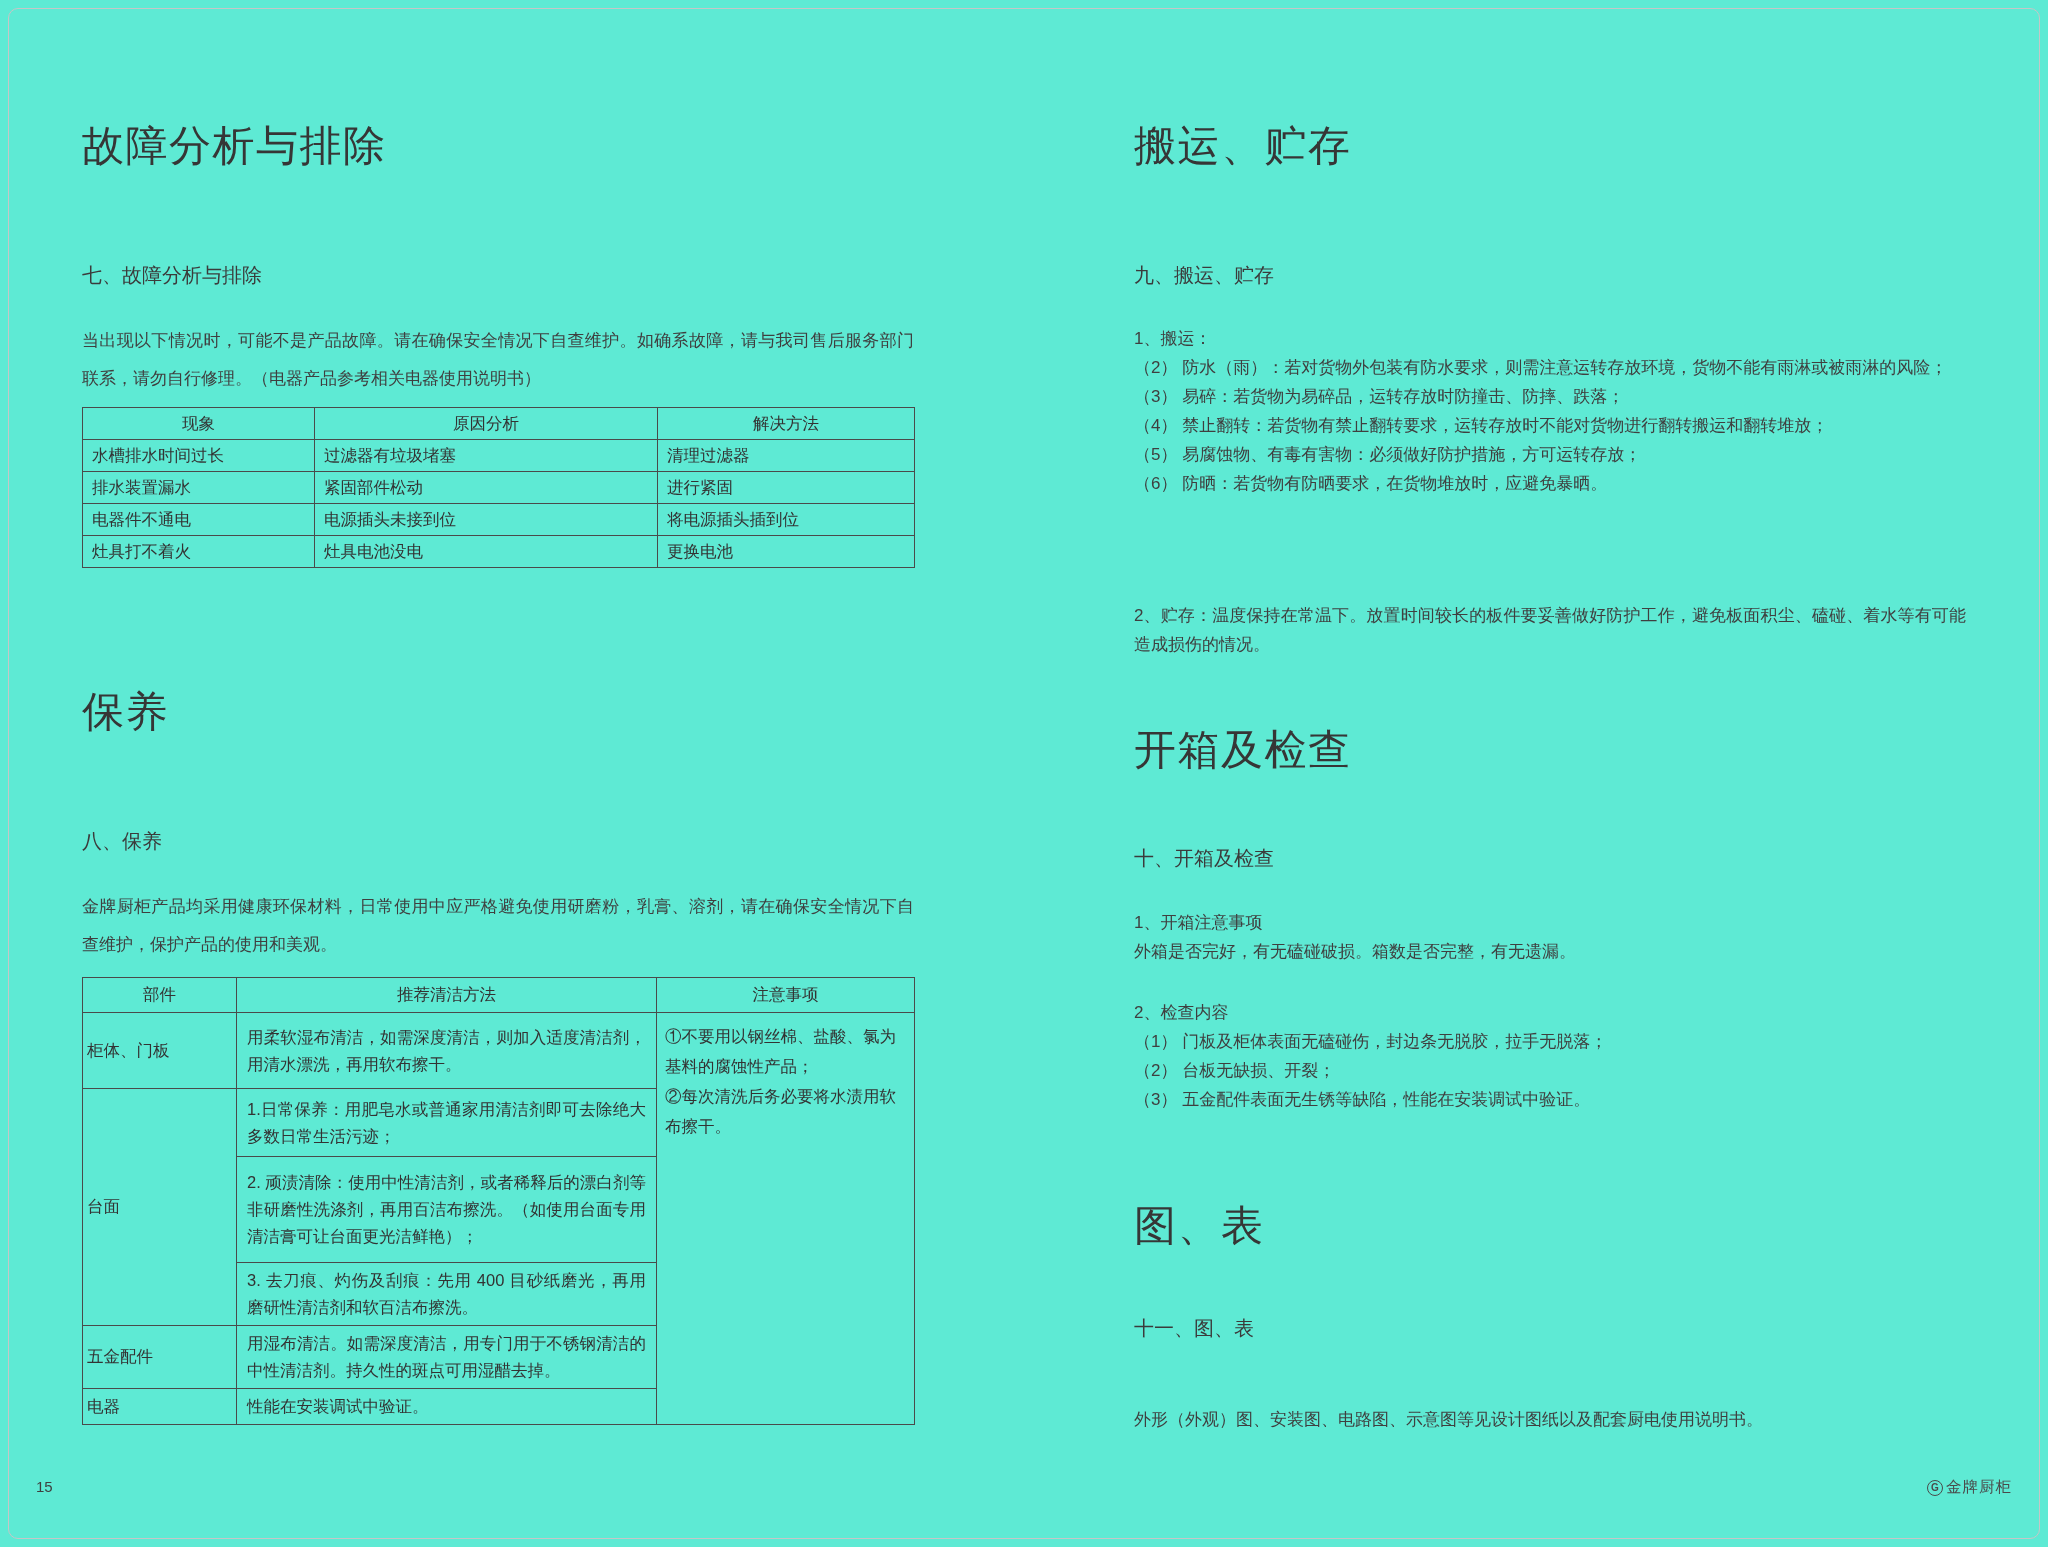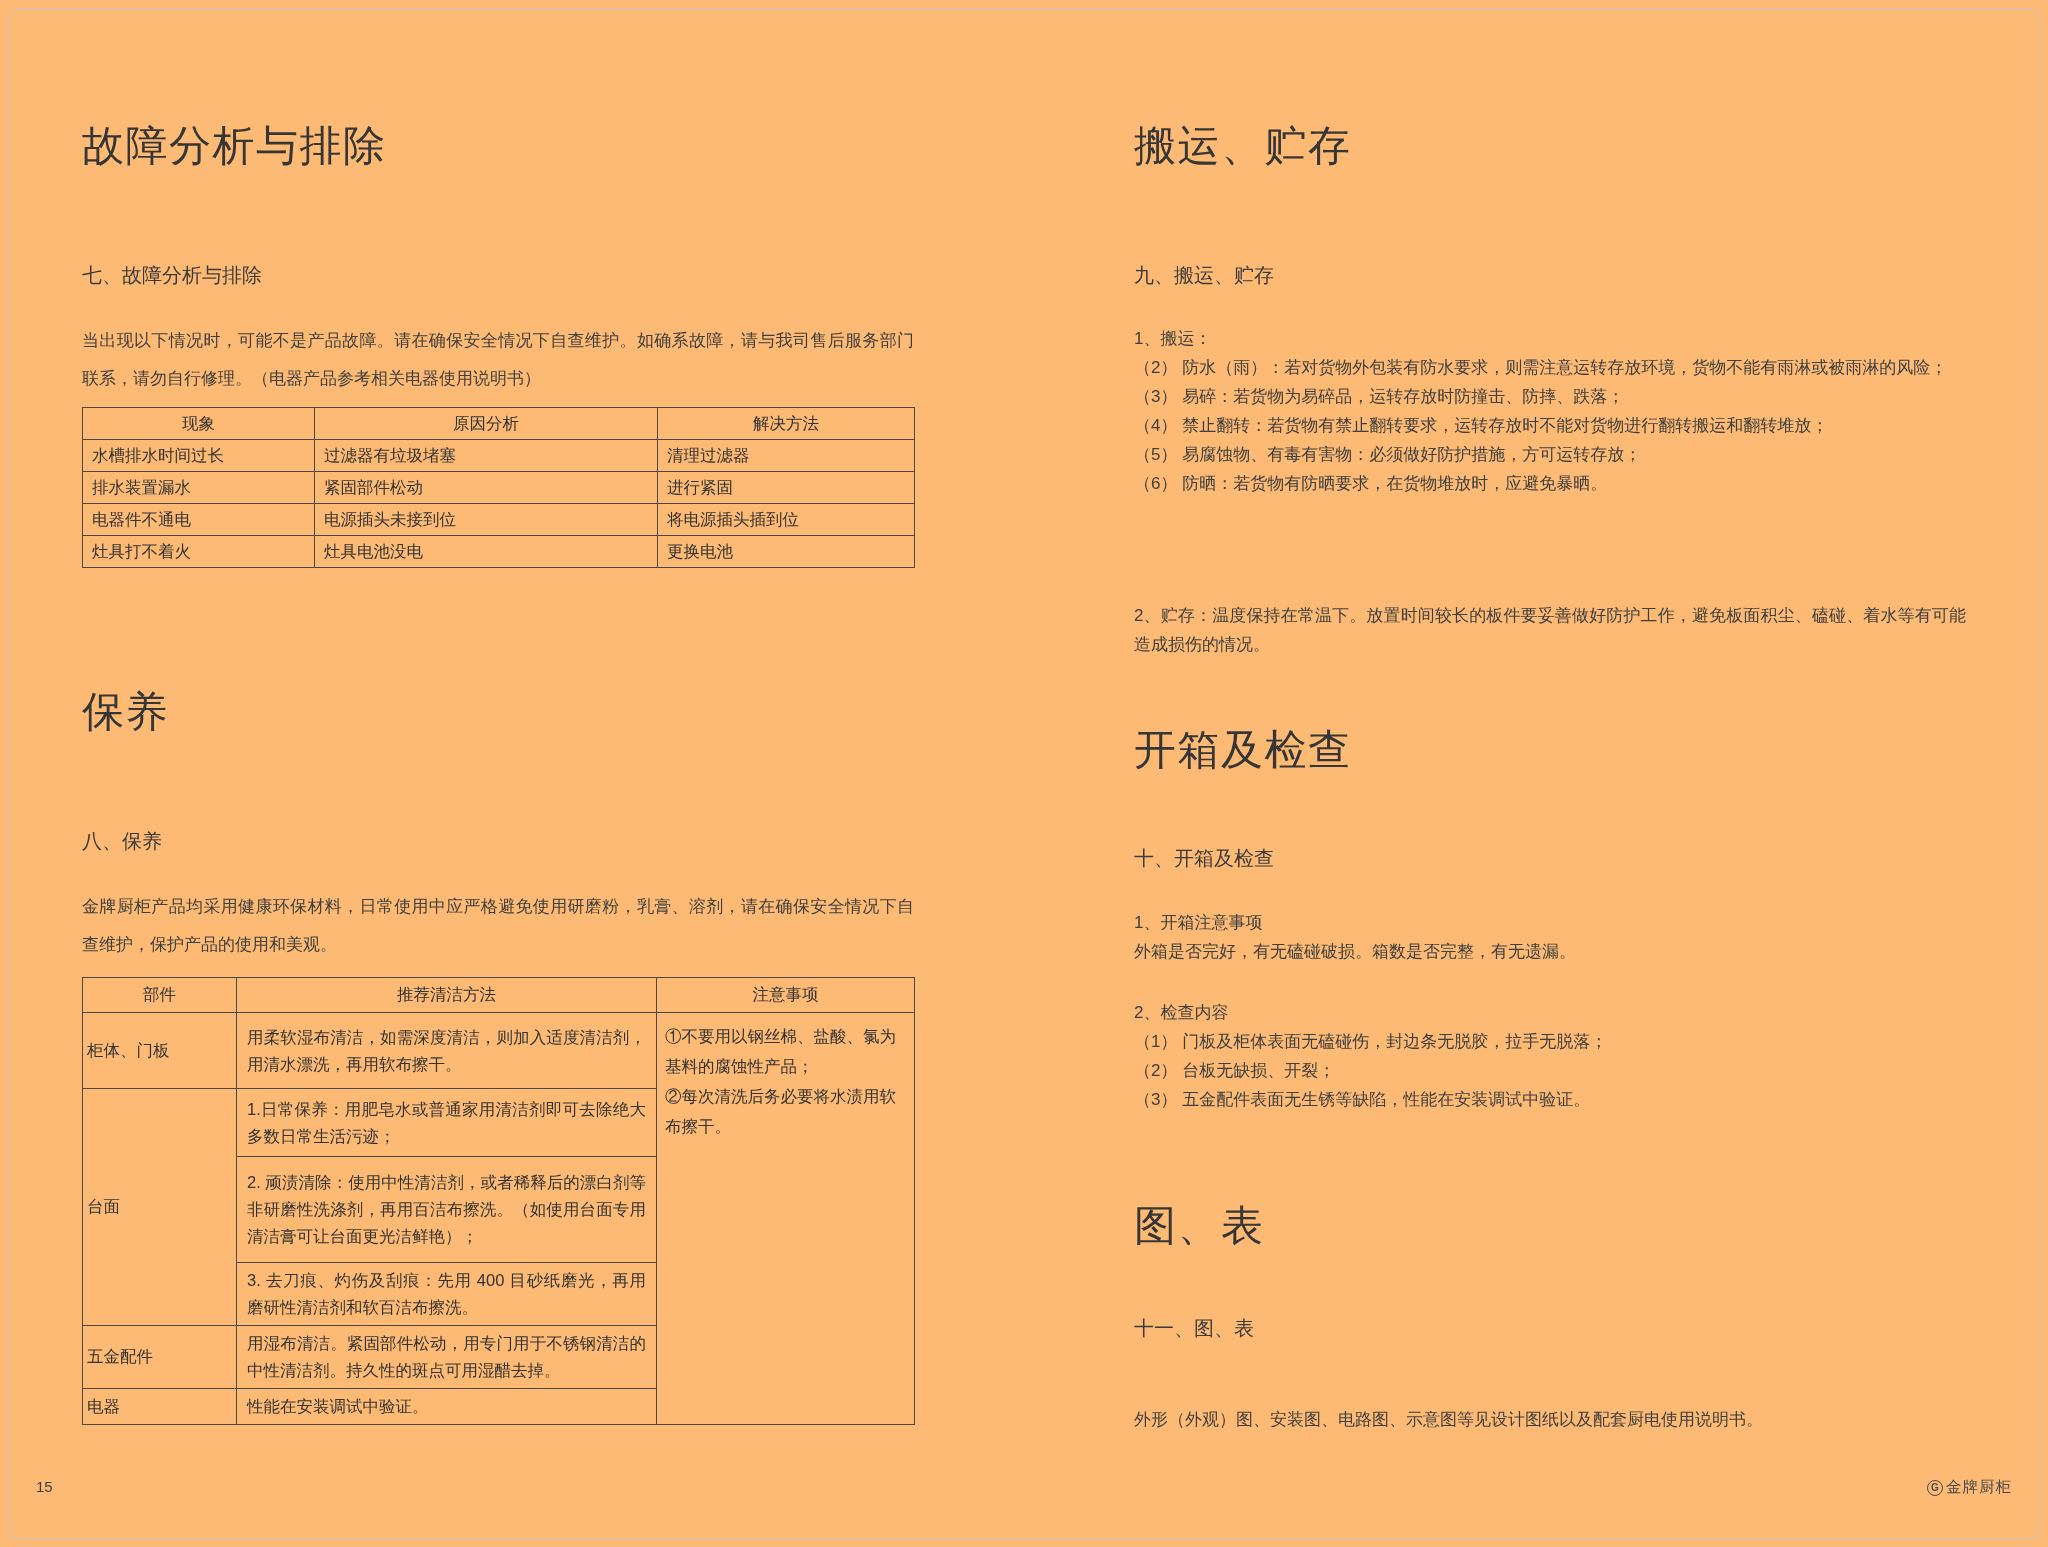--- a/index.html
+++ b/index.html
@@ -1,16 +1,16 @@
 <!DOCTYPE html>
 <html><head>
 <meta charset="utf-8">
 <style>
   html,body{margin:0;padding:0;background:#e8e8e8;}
-  .page{position:relative;width:2048px;height:1547px;background:#fdba74;overflow:hidden;
+  .page{position:relative;width:2048px;height:1547px;background:#5eead4;overflow:hidden;
         font-family:"Liberation Sans",sans-serif;color:#3f3f3f;}
   .frame{position:absolute;inset:8px;border:1px solid #c6c6c6;border-radius:10px;pointer-events:none;}
   .col{position:absolute;top:0;height:100%;}
   .col-left{left:82px;width:832px;}
   .col-right{left:1134px;width:832px;}
   .h1{position:absolute;left:0;margin:0;font-size:42px;font-weight:400;color:#363636;
       letter-spacing:1.5px;white-space:nowrap;}
   .sub{position:absolute;left:0;font-size:20px;color:#3b3b3b;white-space:nowrap;}
   .para{position:absolute;left:0;width:100%;font-size:17px;line-height:38px;text-align:justify;color:#3f3f3f;}
   .list{position:absolute;left:0;width:100%;font-size:17px;line-height:29px;color:#3f3f3f;}
@@ -107,21 +107,21 @@
           <td class="method">1.日常保养：用肥皂水或普通家用清洁剂即可去除绝大多数日常生活污迹；</td>
         </tr>
         <tr class="rh3">
           <td class="method">2. 顽渍清除：使用中性清洁剂，或者稀释后的漂白剂等非研磨性洗涤剂，再用百洁布擦洗。（如使用台面专用清洁膏可让台面更光洁鲜艳）；</td>
         </tr>
         <tr class="rh4">
           <td class="method">3. 去刀痕、灼伤及刮痕：先用 400 目砂纸磨光，再用磨研性清洁剂和软百洁布擦洗。</td>
         </tr>
         <tr class="rh5">
           <td class="part">五金配件</td>
-          <td class="method">用湿布清洁。紧固部件松动，用专门用于不锈钢清洁的中性清洁剂。持久性的斑点可用湿醋去掉。</td>
+          <td class="method">用湿布清洁。如需深度清洁，用专门用于不锈钢清洁的中性清洁剂。持久性的斑点可用湿醋去掉。</td>
         </tr>
         <tr class="rh6">
           <td class="part">电器</td>
           <td class="method">性能在安装调试中验证。</td>
         </tr>
       </tbody>
     </table>
   </div>
 
   <div class="col col-right">

